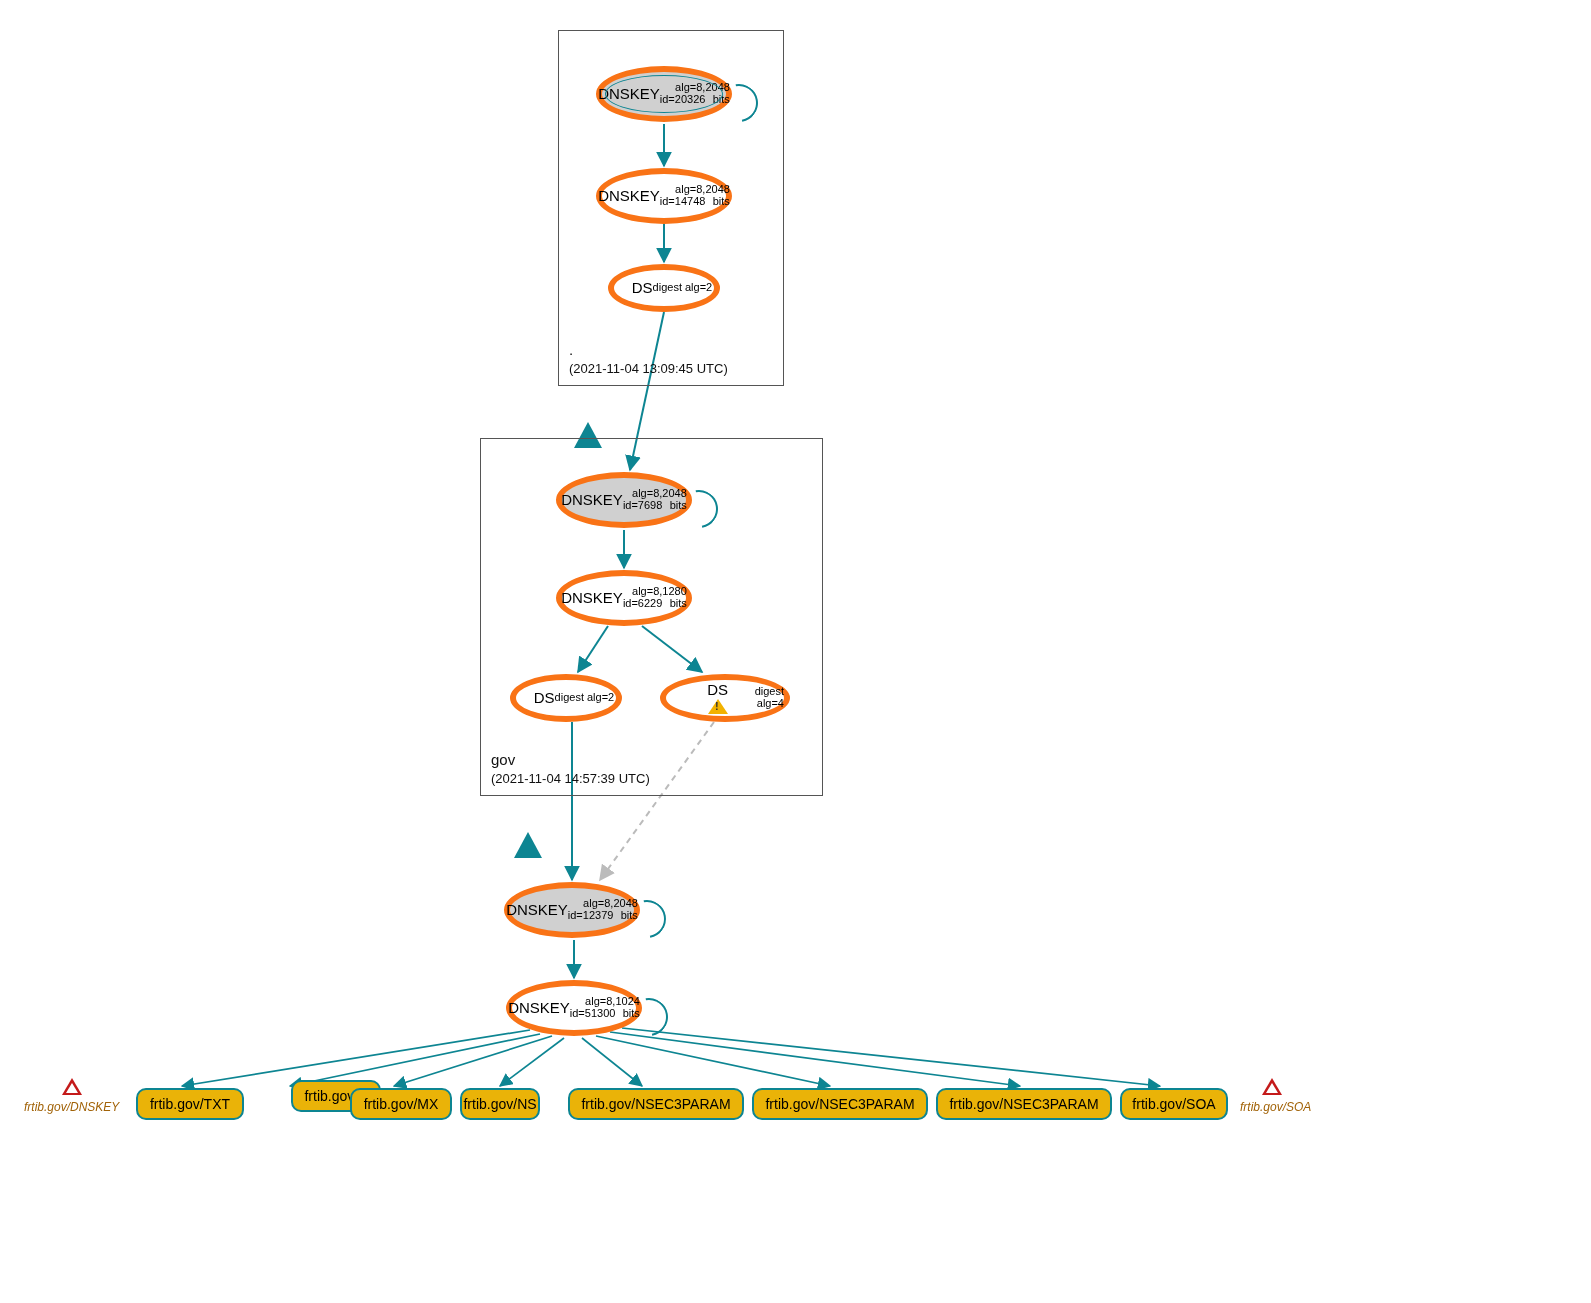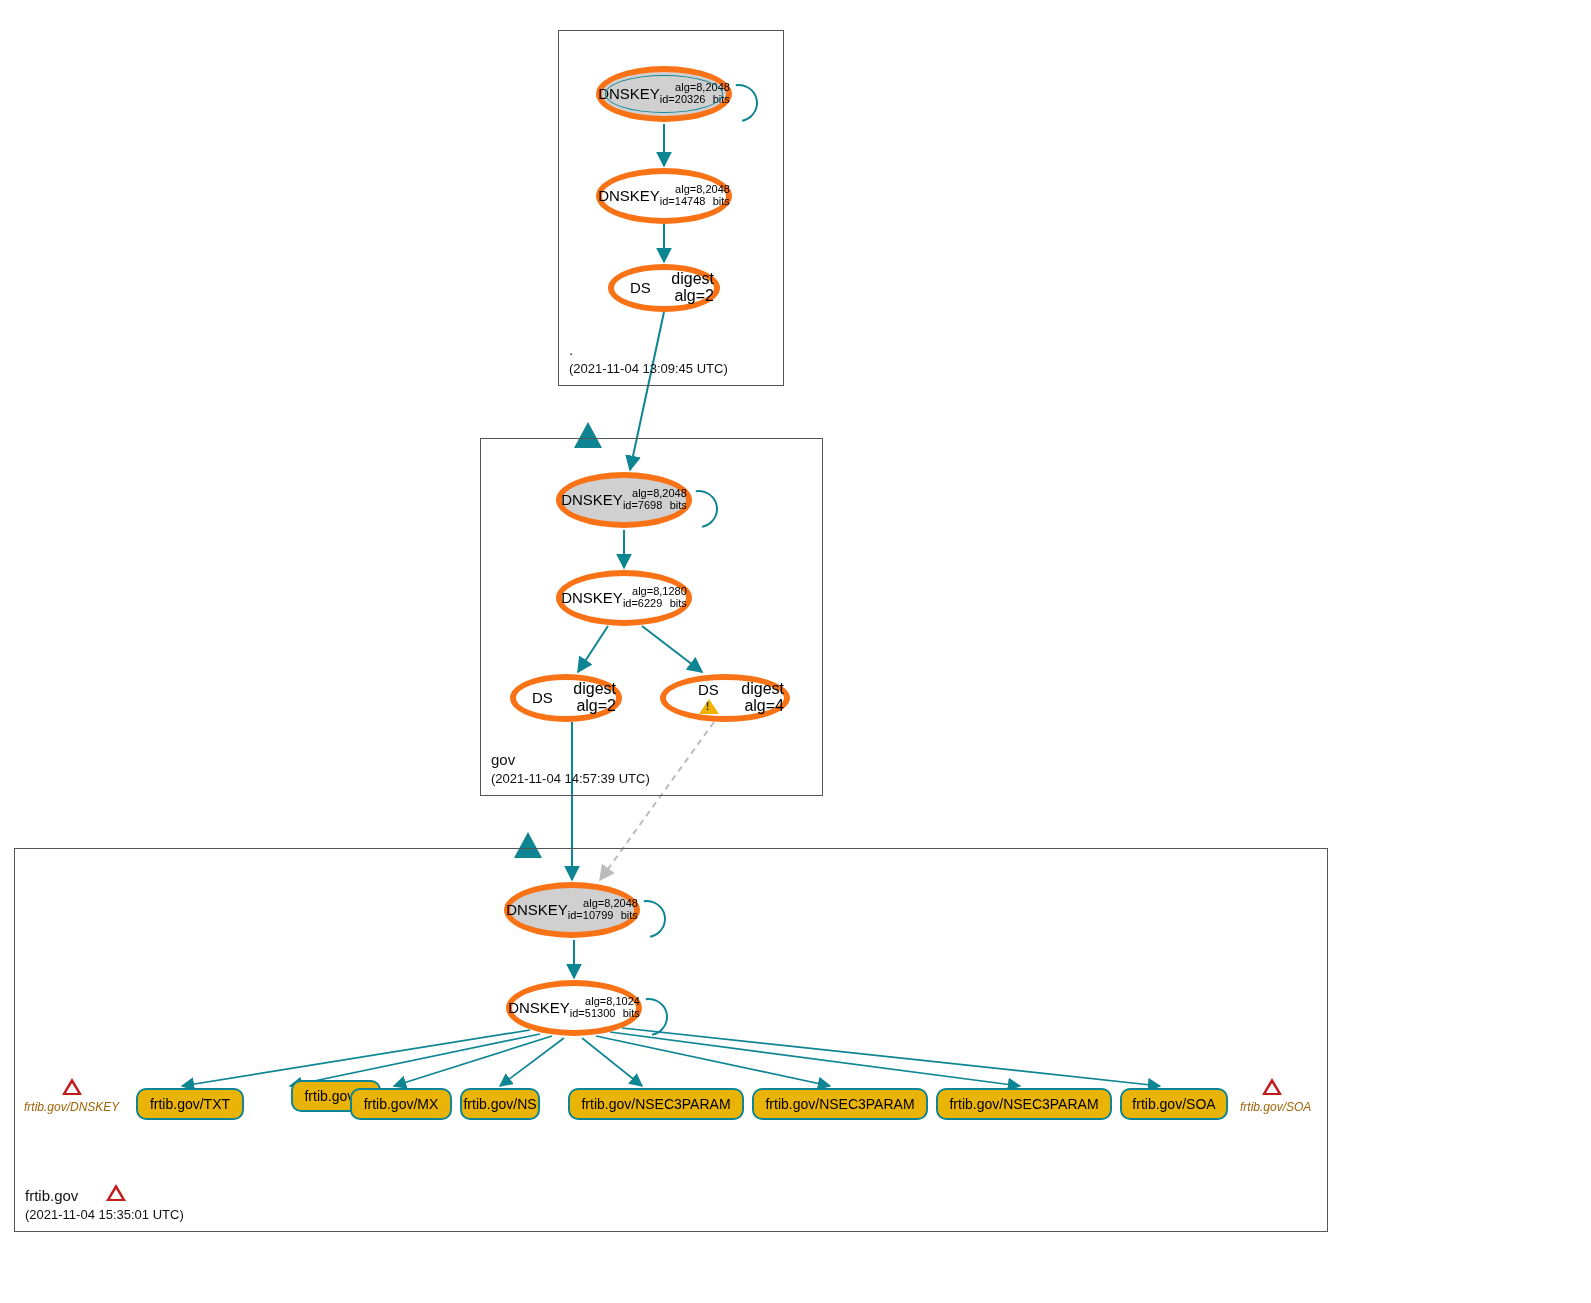--- a/index.html
+++ b/index.html
@@ -52,21 +52,21 @@
     position: absolute;
     top: 3px; left: 3px; right: 3px; bottom: 3px;
     border: 1.5px solid #0d8592;
     border-radius: 50%;
   }
   .node .t  { font-size: 15px; font-weight: 400; }
   .node .s1 { font-size: 11px; }
   .node .s2 { font-size: 11px; }
   .node.ds  { width: 112px; height: 48px; }
   .node.ds .t { font-size: 15px; margin-left: 16px; }
-  .node.ds .s1 { font-size: 16px; }
+  .node.ds .s1 { font-size: 11px; }
 
   
   .selfloop {
     position: absolute;
     width: 34px; height: 34px;
     border: 2px solid #0d8592;
     border-radius: 50%;
     border-left-color: transparent;
     border-bottom-color: transparent;
     transform: rotate(35deg);
@@ -233,31 +233,24 @@
   </div>
 
   <div class="node ds" style="left:660px; top:674px; width:130px;">
     <span class="t">
       <span>DS</span>
       <span class="warn-yellow" style="margin-left:4px;"></span>
     </span>
     <span class="s1">digest alg=4</span>
   </div>
 
-  <div class="zone-box" style="left:14px; top:848px; width:1314px; height:384px;">
-    <div class="zone-label" style="bottom:8px;">
-      <span class="zone-name">frtib.gov</span>
-      <span class="warn-inline warn-red"></span><br>
-      <span class="zone-ts">(2021-11-04 15:35:01 UTC)</span>
-    </div>
-  </div>
 
   <div class="node ksk" style="left:504px; top:882px;">
     <span class="t">DNSKEY</span>
-    <span class="s1">alg=8, id=10799</span>
+    <span class="s1">alg=8, id=12379</span>
     <span class="s2">2048 bits</span>
   </div>
   <div class="selfloop" style="left:628px; top:900px;"></div>
 
   <div class="node" style="left:506px; top:980px;">
     <span class="t">DNSKEY</span>
     <span class="s1">alg=8, id=51300</span>
     <span class="s2">1024 bits</span>
   </div>
   <div class="selfloop" style="left:630px; top:998px;"></div>

